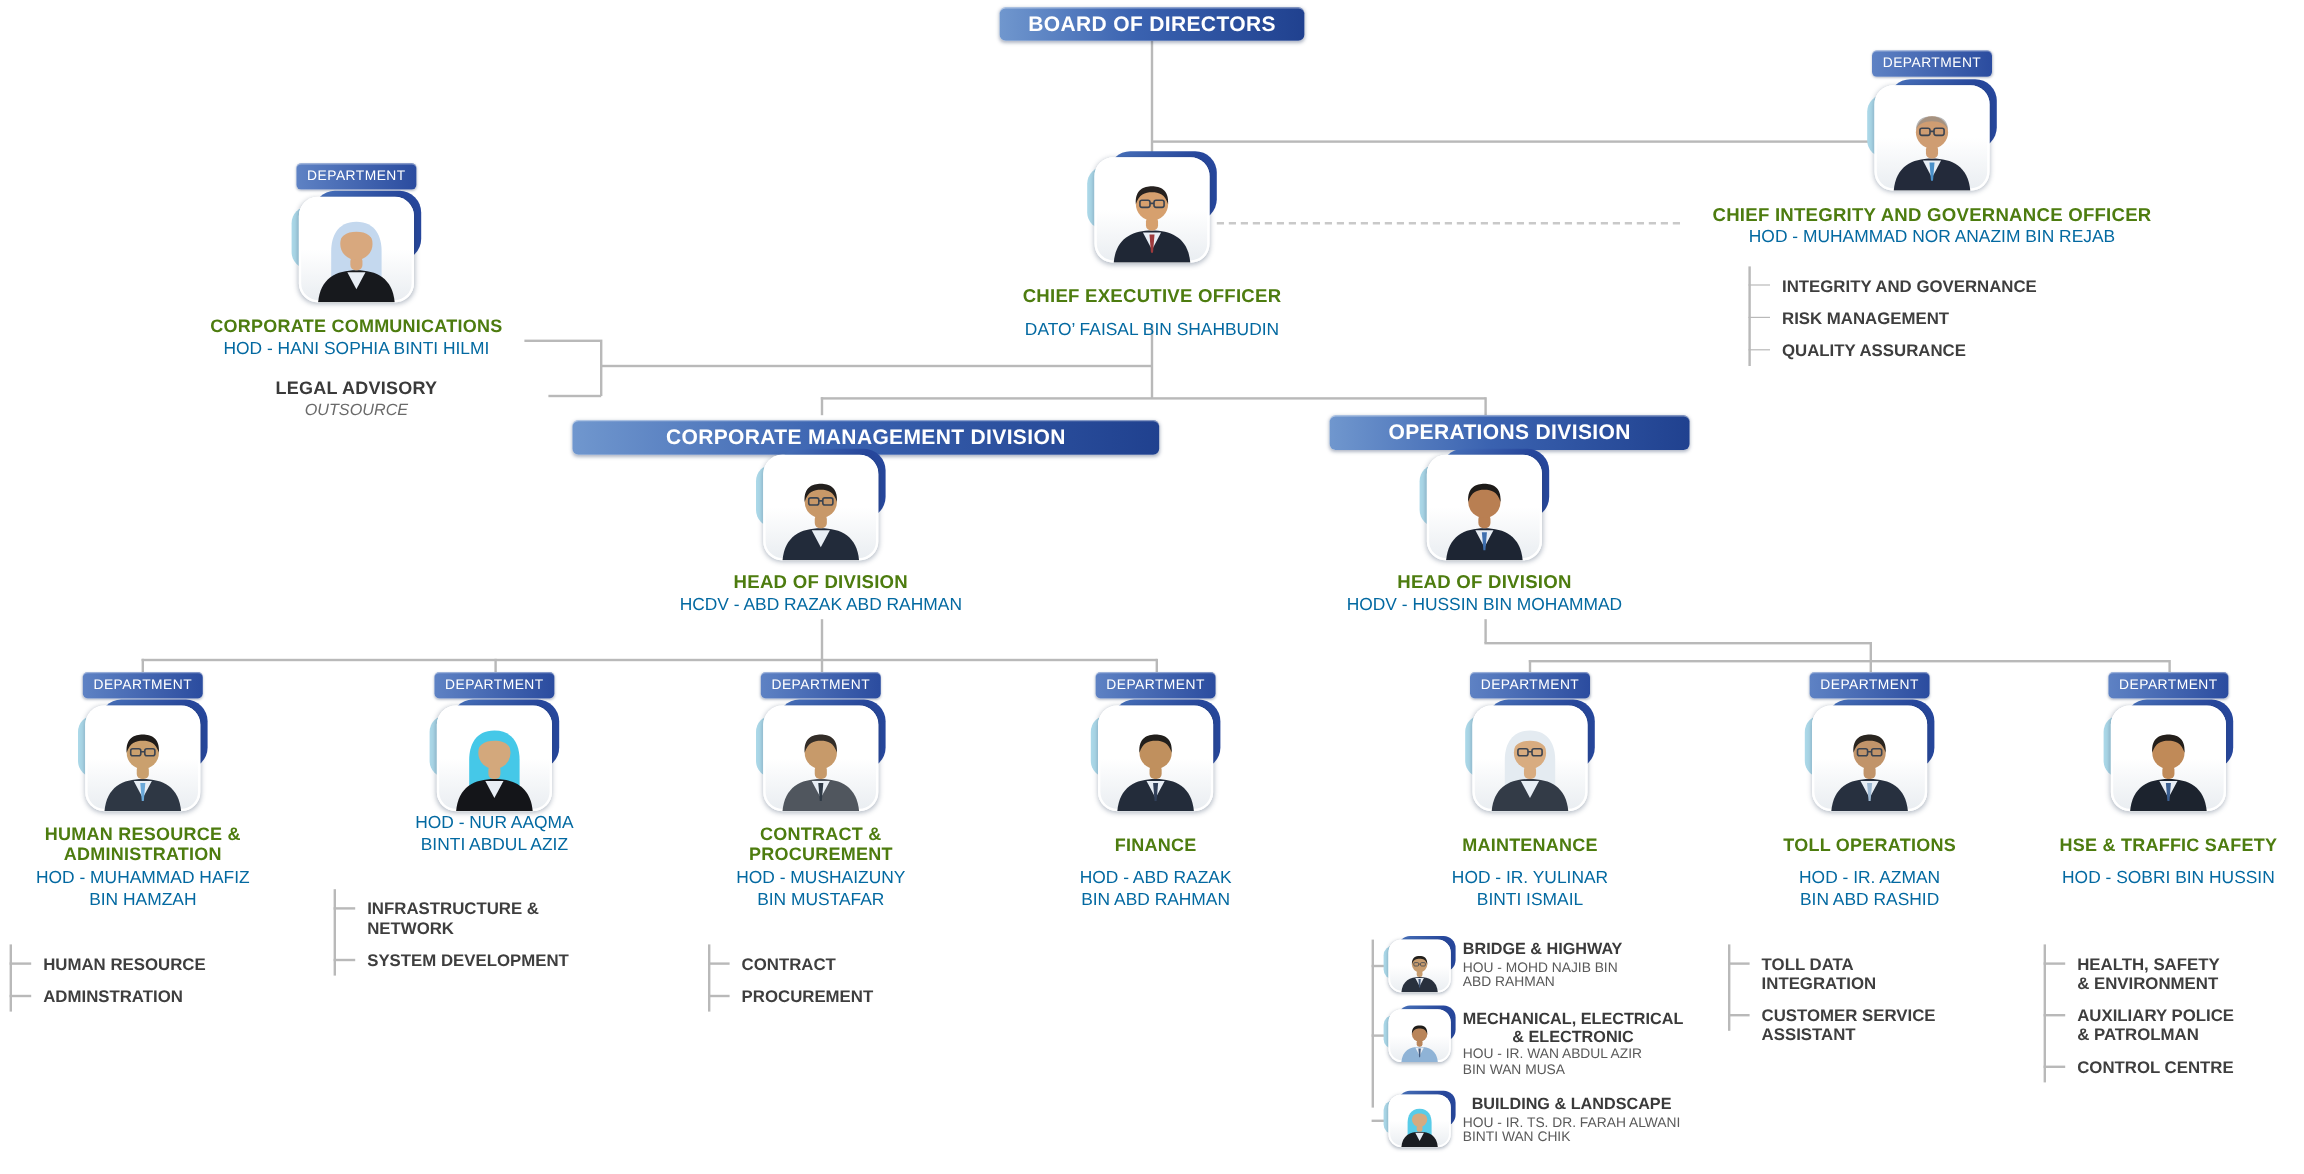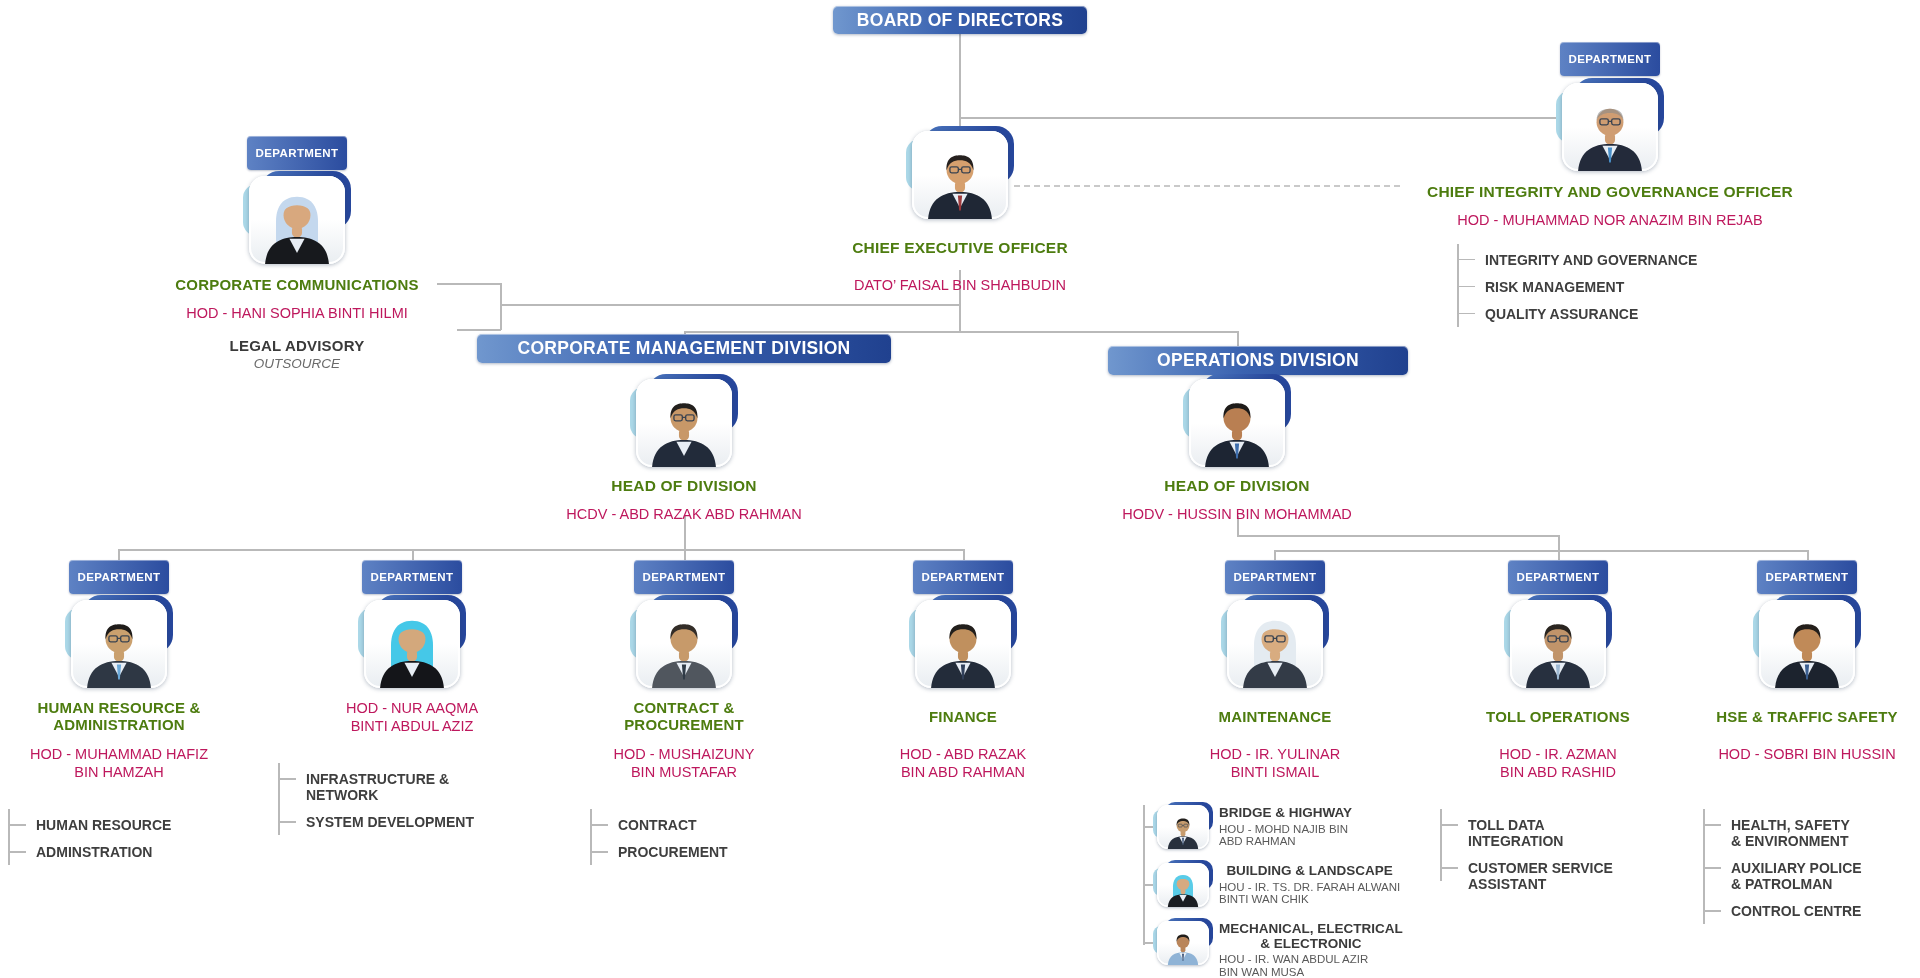--- a/index.html
+++ b/index.html
@@ -13,22 +13,22 @@
 
   
   .banner{position:absolute;display:flex;align-items:center;justify-content:center;
     color:#fff;font-weight:bold;font-size:17.5px;letter-spacing:.3px;border-radius:5px;
     background:linear-gradient(90deg,#7097ce 0%,#3a62b0 45%,#20418f 100%);
     box-shadow:inset 0 1px 0 rgba(255,255,255,.45),0 1px 3px rgba(30,50,90,.35);}
 
   
   .node{position:absolute;display:flex;flex-direction:column;align-items:center;}
 
-  .badge{width:100px;height:34px;display:flex;align-items:center;justify-content:center;
-    color:#fff;font-size:11.5px;font-weight:700;letter-spacing:.4px;border-radius:4px;
+  .badge{width:100px;height:22px;display:flex;align-items:center;justify-content:center;
+    color:#fff;font-size:11.5px;font-weight:400;letter-spacing:.4px;border-radius:4px;
     background:linear-gradient(90deg,#5e82c4 0%,#2b4c9f 100%);
     box-shadow:inset 0 1px 0 rgba(255,255,255,.4),0 1px 2px rgba(30,50,90,.3);}
 
   
   .frame{position:relative;width:96px;height:88px;margin-top:6px;flex:none;}
   .tab-dark{position:absolute;left:12px;right:-6px;top:-5px;height:58px;border-radius:18px;
     background:linear-gradient(100deg,#4a74bd 0%,#27479c 75%);}
   .tab-light{position:absolute;left:-6px;top:8px;width:34px;height:52px;border-radius:14px;background:#abd8e8;}
   .card{position:absolute;inset:0;border-radius:16px;overflow:hidden;
     background:linear-gradient(#ffffff 50%,#e9edf1 100%);
@@ -37,21 +37,21 @@
 
   .frame-sm{width:52px;height:44px;margin:0;}
   .frame-sm .tab-dark{left:8px;right:-4px;top:-3px;height:30px;border-radius:10px;}
   .frame-sm .tab-light{left:-4px;top:5px;width:20px;height:28px;border-radius:8px;}
   .frame-sm .card{border-radius:11px;box-shadow:0 1px 3px rgba(40,60,90,.35),inset 0 0 0 1.5px #ffffff;}
 
   
   .t-title{margin-top:10px;min-height:36px;display:flex;flex-direction:column;justify-content:center;
     text-align:center;font-weight:bold;font-size:15px;line-height:17px;color:#4d7c0f;letter-spacing:.2px;}
   .t-title span{display:block;}
-  .t-hod{margin-top:12px;min-height:35px;text-align:center;font-size:14.5px;line-height:17.5px;color:#be185d;}
+  .t-hod{margin-top:2px;min-height:35px;text-align:center;font-size:14.5px;line-height:17.5px;color:#0369a1;}
   .t-hod span{display:block;}
   .t-big{font-size:15.5px;}
   .t-legal{margin-top:14px;text-align:center;font-weight:bold;font-size:15px;color:#3a3a3a;letter-spacing:.2px;}
   .t-outsource{margin-top:2px;text-align:center;font-style:italic;font-size:13.5px;color:#6a6a6a;}
 
   
   .units{position:relative;list-style:none;margin:28px 0 0 0;padding:8px 0 0 0;align-self:flex-start;}
   .units::before{content:"";position:absolute;left:0;top:0;width:1.5px;height:calc(100% - var(--cut,6px));background:#b9b9b9;}
   .units li{position:relative;padding-left:28px;margin:0 0 11px 0;font-size:14px;font-weight:600;
     line-height:16px;color:#3e3e3e;text-align:left;white-space:nowrap;}
@@ -187,21 +187,21 @@
     <div class="t-title" style="min-height:0;margin-top:12px">
         <span>CORPORATE COMMUNICATIONS</span>
       </div>
     <div class="t-hod" style="min-height:0">
         <span>HOD - HANI SOPHIA  BINTI HILMI</span>
       </div>
     <div class="t-legal">LEGAL ADVISORY</div>
     <div class="t-outsource">OUTSOURCE</div>
   </div>
 
-  <div class="banner" style="left:477px;top:334px;width:414px;height:29px">CORPORATE MANAGEMENT DIVISION</div>
+  <div class="banner" style="left:477px;top:350px;width:489px;height:29px">CORPORATE MANAGEMENT DIVISION</div>
   <div class="banner" style="left:1108px;top:346px;width:300px;height:29px">OPERATIONS DIVISION</div>
 
   <div class="node" style="left:534px;top:379px;width:300px">
     <div class="frame" style="margin-top:0">
       <div class="tab-light"></div>
       <div class="tab-dark"></div>
       <div class="card">
         <div class="avatar"><svg viewBox="0 0 100 100" width="100%" height="100%" preserveAspectRatio="xMidYMax meet">
               <path d="M12 100 C14 76 30 68 50 68 C70 68 86 76 88 100 Z" fill="#222b3a"></path>
               <path d="M41 70 L50 87 L59 70 Z" fill="#e8eef5"></path>
@@ -434,62 +434,62 @@
             <span>ABD RAHMAN</span>
           </div>
         </div>
       </div>
       <div class="punit">
         <div class="frame frame-sm">
           <div class="tab-light"></div>
           <div class="tab-dark"></div>
           <div class="card">
             <div class="avatar"><svg viewBox="0 0 100 100" width="100%" height="100%" preserveAspectRatio="xMidYMax meet">
+                  <path d="M12 100 C14 76 30 68 50 68 C70 68 86 76 88 100 Z" fill="#8fb3d6"></path>
+                  <path d="M41 70 L50 87 L59 70 Z" fill="#e8eef5"></path>
+                  <path d="M47.5 72 L52.5 72 L51 90 L49 90 Z" fill="#43597c"></path>
+                  <rect x="44" y="54" width="12" height="14" rx="5" fill="#b9855a"></rect>
+                  <circle cx="50" cy="42" r="16" fill="#b9855a"></circle>
+                  <path d="M34 42 C33 27 42 24 50 24 C58 24 67 27 66 42 C63 32 57 30 50 30 C43 30 37 32 34 42 Z" fill="#201d1a"></path>
+                </svg></div>
+          </div>
+        </div>
+        <div class="ptext">
+          <div class="p-title">
+            <span>MECHANICAL, ELECTRICAL</span>
+            <span>&amp; ELECTRONIC</span>
+          </div>
+          <div class="p-hou">
+            <span>HOU - IR. WAN ABDUL AZIR</span>
+            <span>BIN WAN MUSA</span>
+          </div>
+        </div>
+      </div>
+      <div class="punit">
+        <div class="frame frame-sm">
+          <div class="tab-light"></div>
+          <div class="tab-dark"></div>
+          <div class="card">
+            <div class="avatar"><svg viewBox="0 0 100 100" width="100%" height="100%" preserveAspectRatio="xMidYMax meet">
                   <path d="M50 20 C31 20 25 35 25 49 L25 78 C25 87 35 91 50 91 C65 91 75 87 75 78 L75 49 C75 35 69 20 50 20 Z" fill="#59cce8"></path>
                   <path d="M12 100 C14 76 30 68 50 68 C70 68 86 76 88 100 Z" fill="#1a1d22"></path>
                   <path d="M41 70 L50 87 L59 70 Z" fill="#e8eef5"></path>
                   <rect x="44" y="54" width="12" height="14" rx="5" fill="#d6aa80"></rect>
                   <circle cx="50" cy="42" r="16" fill="#d6aa80"></circle>
                   <path d="M50 22 C36 22 29 34 30 47 C33 34 40 30 50 30 C60 30 67 34 70 47 C71 34 64 22 50 22 Z" fill="#59cce8"></path>
                 </svg></div>
           </div>
         </div>
         <div class="ptext">
           <div class="p-title">
               <span>BUILDING &amp; LANDSCAPE</span>
             </div>
           <div class="p-hou">
             <span>HOU - IR. TS. DR. FARAH ALWANI</span>
             <span>BINTI WAN CHIK</span>
-          </div>
-        </div>
-      </div>
-      <div class="punit">
-        <div class="frame frame-sm">
-          <div class="tab-light"></div>
-          <div class="tab-dark"></div>
-          <div class="card">
-            <div class="avatar"><svg viewBox="0 0 100 100" width="100%" height="100%" preserveAspectRatio="xMidYMax meet">
-                  <path d="M12 100 C14 76 30 68 50 68 C70 68 86 76 88 100 Z" fill="#8fb3d6"></path>
-                  <path d="M41 70 L50 87 L59 70 Z" fill="#e8eef5"></path>
-                  <path d="M47.5 72 L52.5 72 L51 90 L49 90 Z" fill="#43597c"></path>
-                  <rect x="44" y="54" width="12" height="14" rx="5" fill="#b9855a"></rect>
-                  <circle cx="50" cy="42" r="16" fill="#b9855a"></circle>
-                  <path d="M34 42 C33 27 42 24 50 24 C58 24 67 27 66 42 C63 32 57 30 50 30 C43 30 37 32 34 42 Z" fill="#201d1a"></path>
-                </svg></div>
-          </div>
-        </div>
-        <div class="ptext">
-          <div class="p-title">
-            <span>MECHANICAL, ELECTRICAL</span>
-            <span>&amp; ELECTRONIC</span>
-          </div>
-          <div class="p-hou">
-            <span>HOU - IR. WAN ABDUL AZIR</span>
-            <span>BIN WAN MUSA</span>
           </div>
         </div>
       </div>
     </div>
   </div>
 
   <div class="node" style="left:1448px;top:560px;width:220px">
     <div class="badge">DEPARTMENT</div>
     <div class="frame">
       <div class="tab-light"></div>

